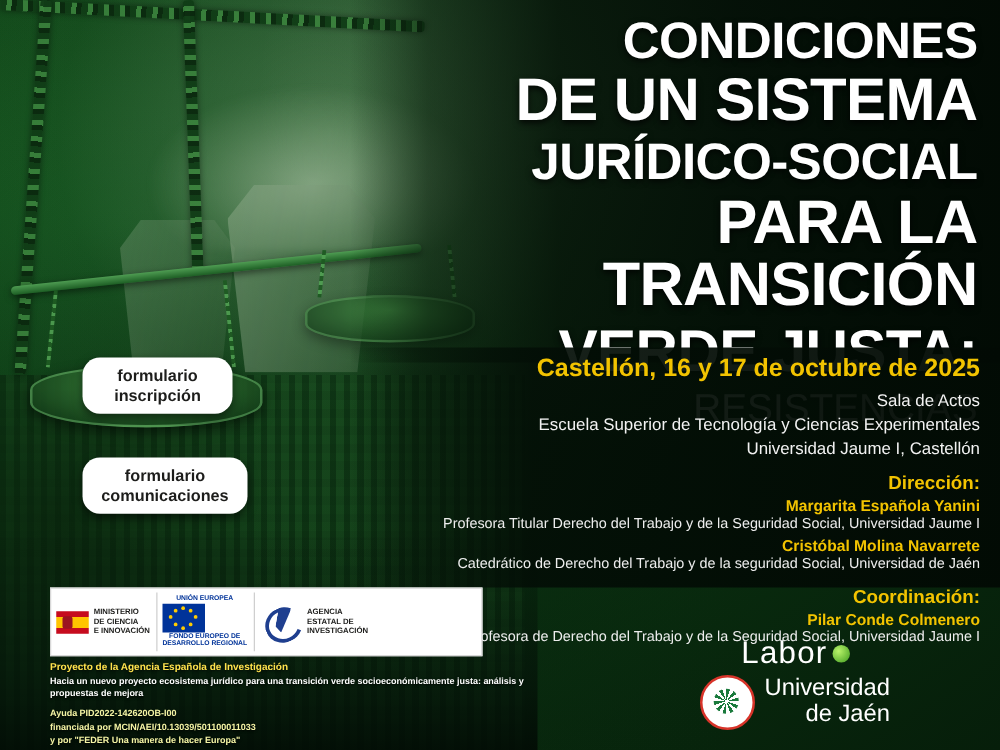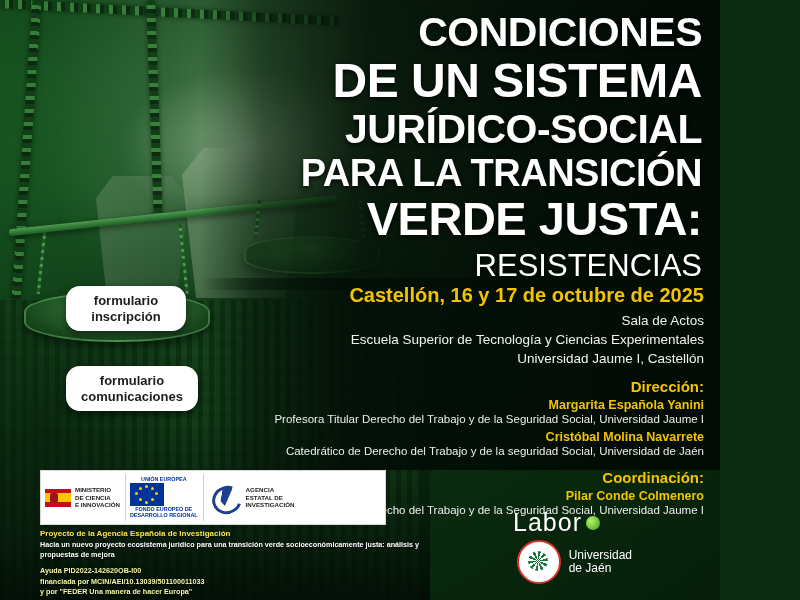--- a/index.html
+++ b/index.html
@@ -8,21 +8,21 @@
   }
   body {
     width: 800px;
     height: 600px;
     overflow: hidden;
     font-family: "Liberation Sans", sans-serif;
     background: #0b2b10;
   }
   .poster {
     position: relative;
-    width: 720px;
+    width: 800px;
     height: 600px;
     overflow: hidden;
     background:
       radial-gradient(ellipse at 12% 30%, rgba(20,90,30,0.75) 0%, rgba(9,45,15,0.9) 55%, rgba(6,30,10,0.95) 100%),
       linear-gradient(130deg, #1f7a2e 0%, #14662a 18%, #0e4d20 38%, #0b3a18 58%, #09310f 78%, #061f0a 100%);
   }
 
   
   .bg-haze {
     position: absolute;
@@ -165,21 +165,21 @@
     color: #ffffff;
     font-weight: bold;
     letter-spacing: -0.5px;
     text-transform: uppercase;
     line-height: 1.02;
     text-shadow: 0 2px 5px rgba(0,0,0,0.8);
   }
   .t1 { font-size: 41px; }
   .t2 { font-size: 48px; margin-top: 3px; }
   .t3 { font-size: 41px; margin-top: 3px; }
-  .t4 { font-size: 38px; margin-top: 3px; }
+  .t4 { font-size: 49px; margin-top: 3px; }
   .t5 { font-size: 47px; margin-top: 3px; }
   .subtitle {
     color: #ffffff;
     font-size: 31px;
     letter-spacing: 0px;
     text-transform: uppercase;
     font-weight: normal;
     line-height: 1.12;
     margin-top: 6px;
     text-shadow: 0 2px 5px rgba(0,0,0,0.8);
@@ -409,23 +409,23 @@
   .ujaen-seal::after {
     content: "";
     position: absolute;
     left: 9px; top: 9px;
     width: 20px; height: 20px;
     border-radius: 50%;
     background: repeating-conic-gradient(#1a7a3c 0deg 18deg, #ffffff 18deg 36deg);
   }
   .ujaen-text {
     color: #ffffff;
-    font-size: 12px;
+    font-size: 19px;
     line-height: 1.1;
-    text-align: left;
+    text-align: right;
   }
 </style>
 </head>
 <body>
 
 <div class="poster">
 
   <div class="bg-haze"></div>
   <div class="smoke"></div>
   <div class="cooling-tower two"></div>

